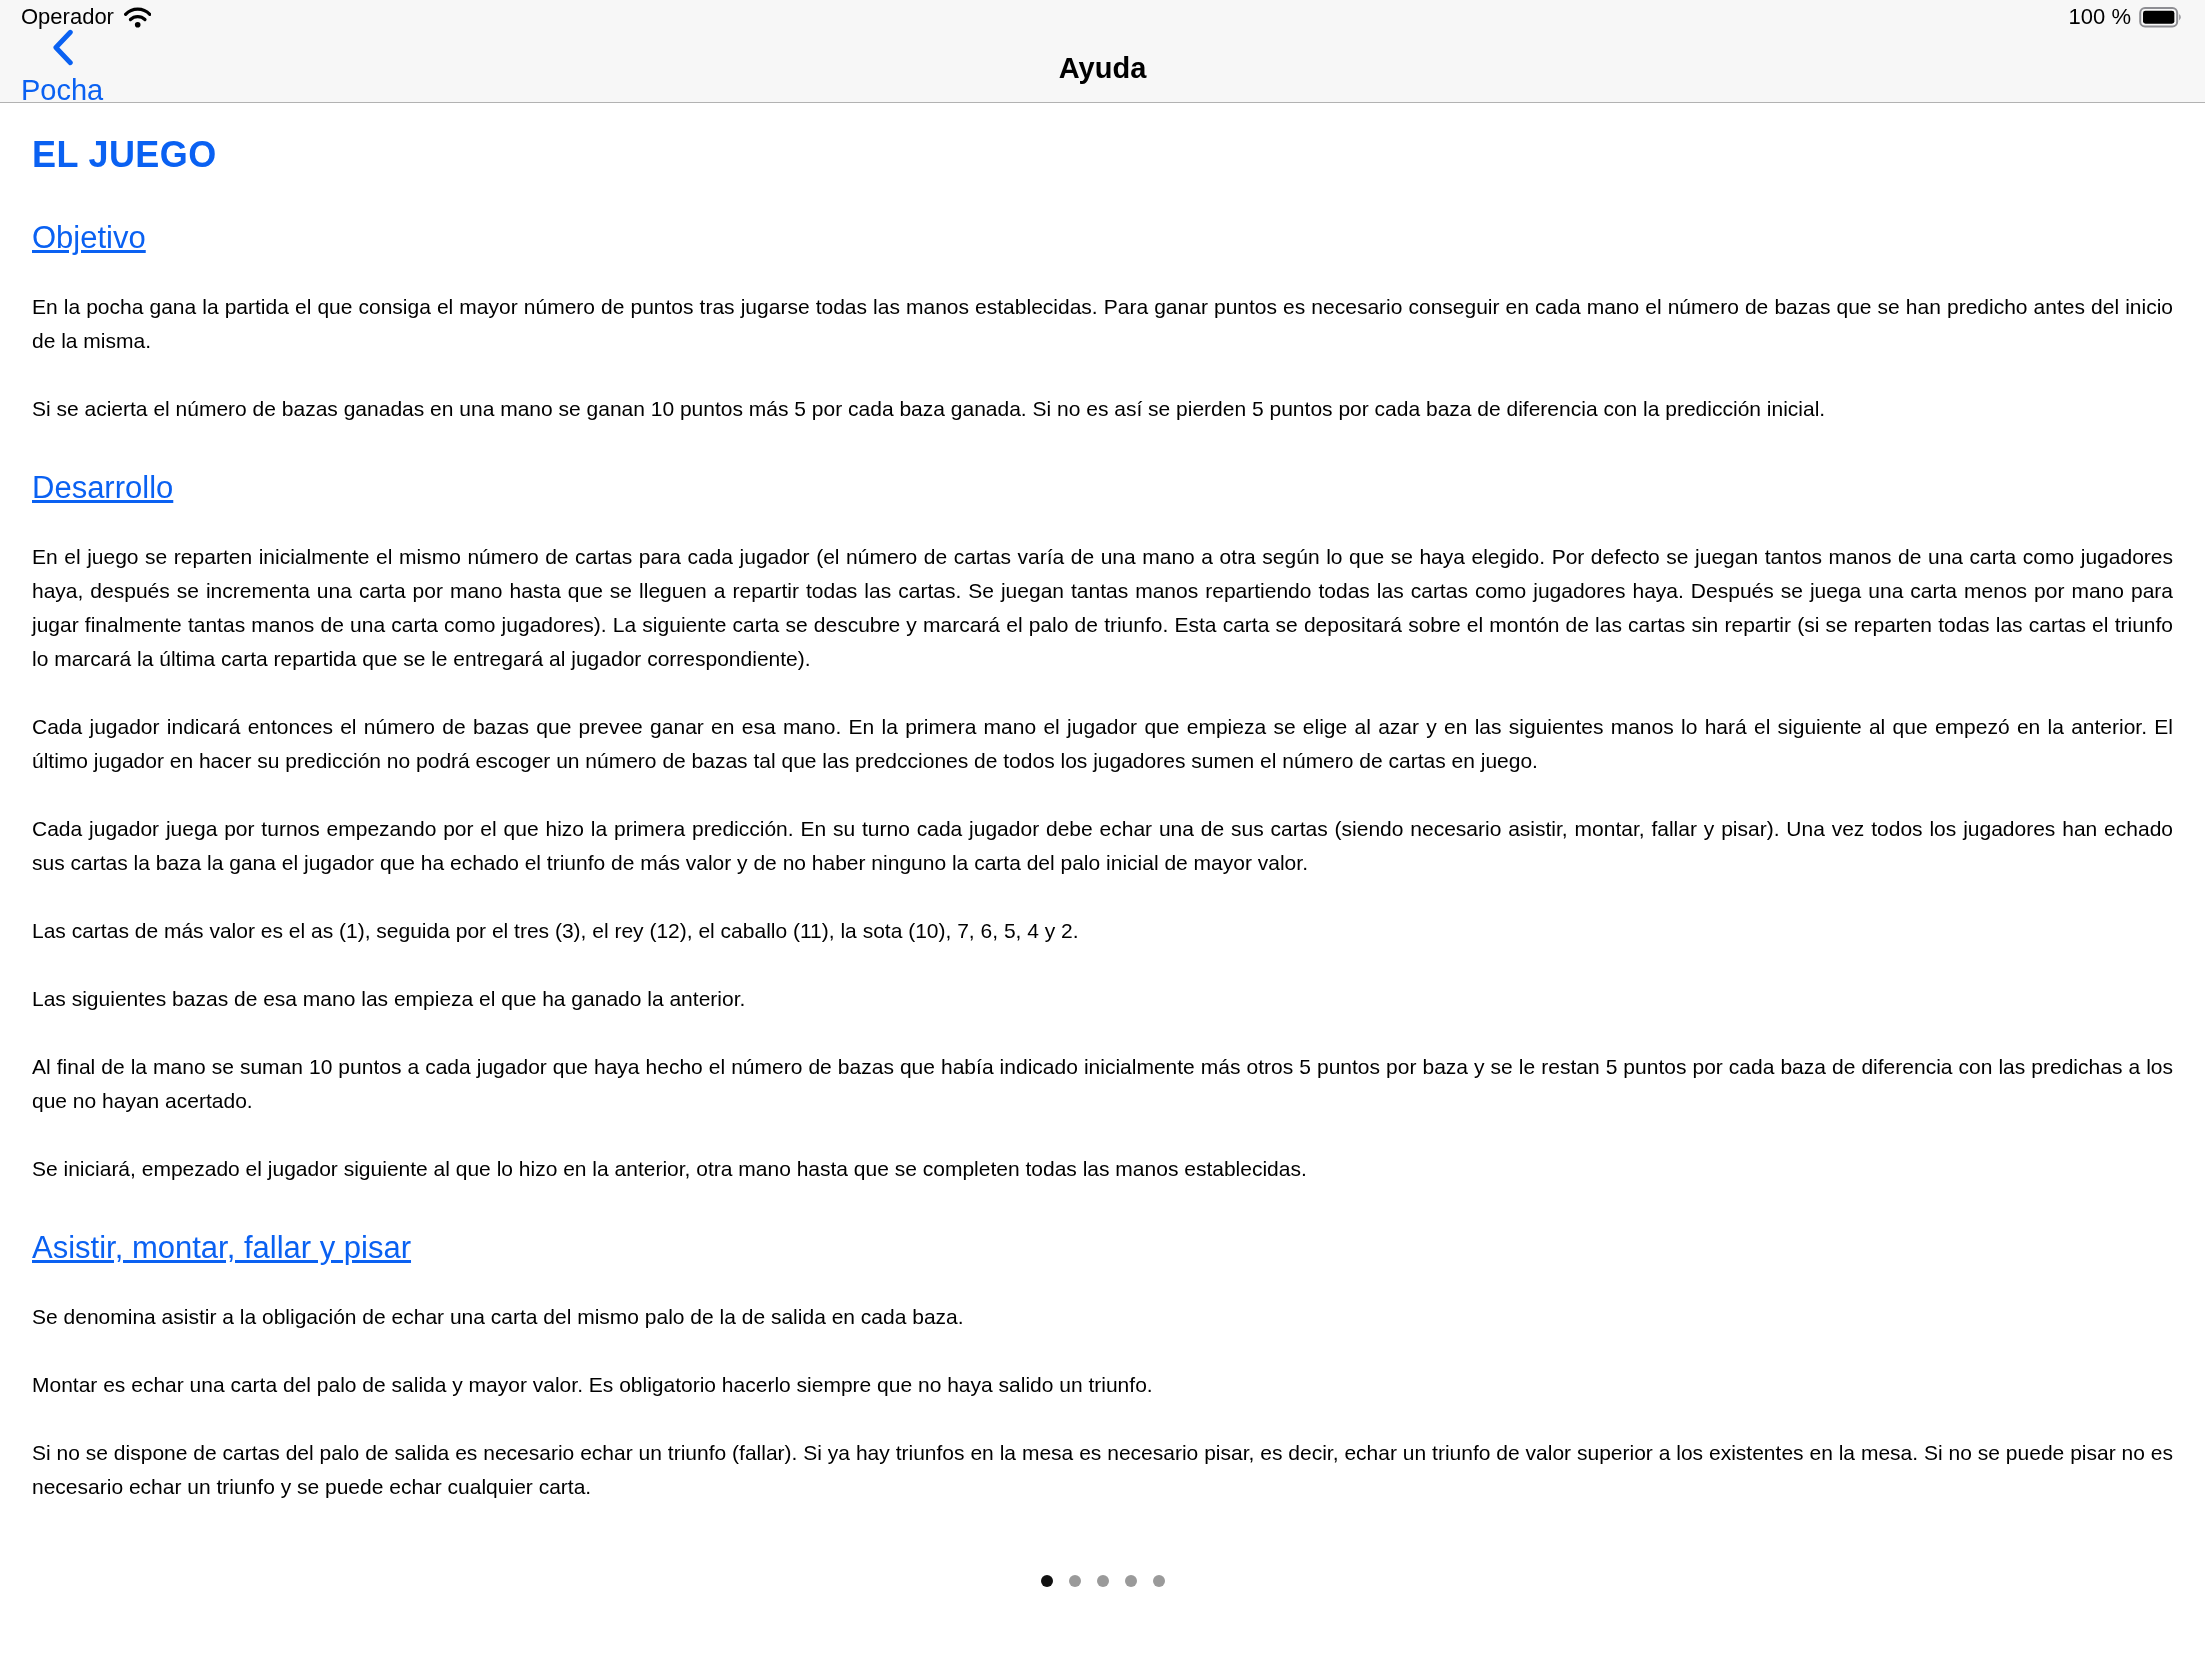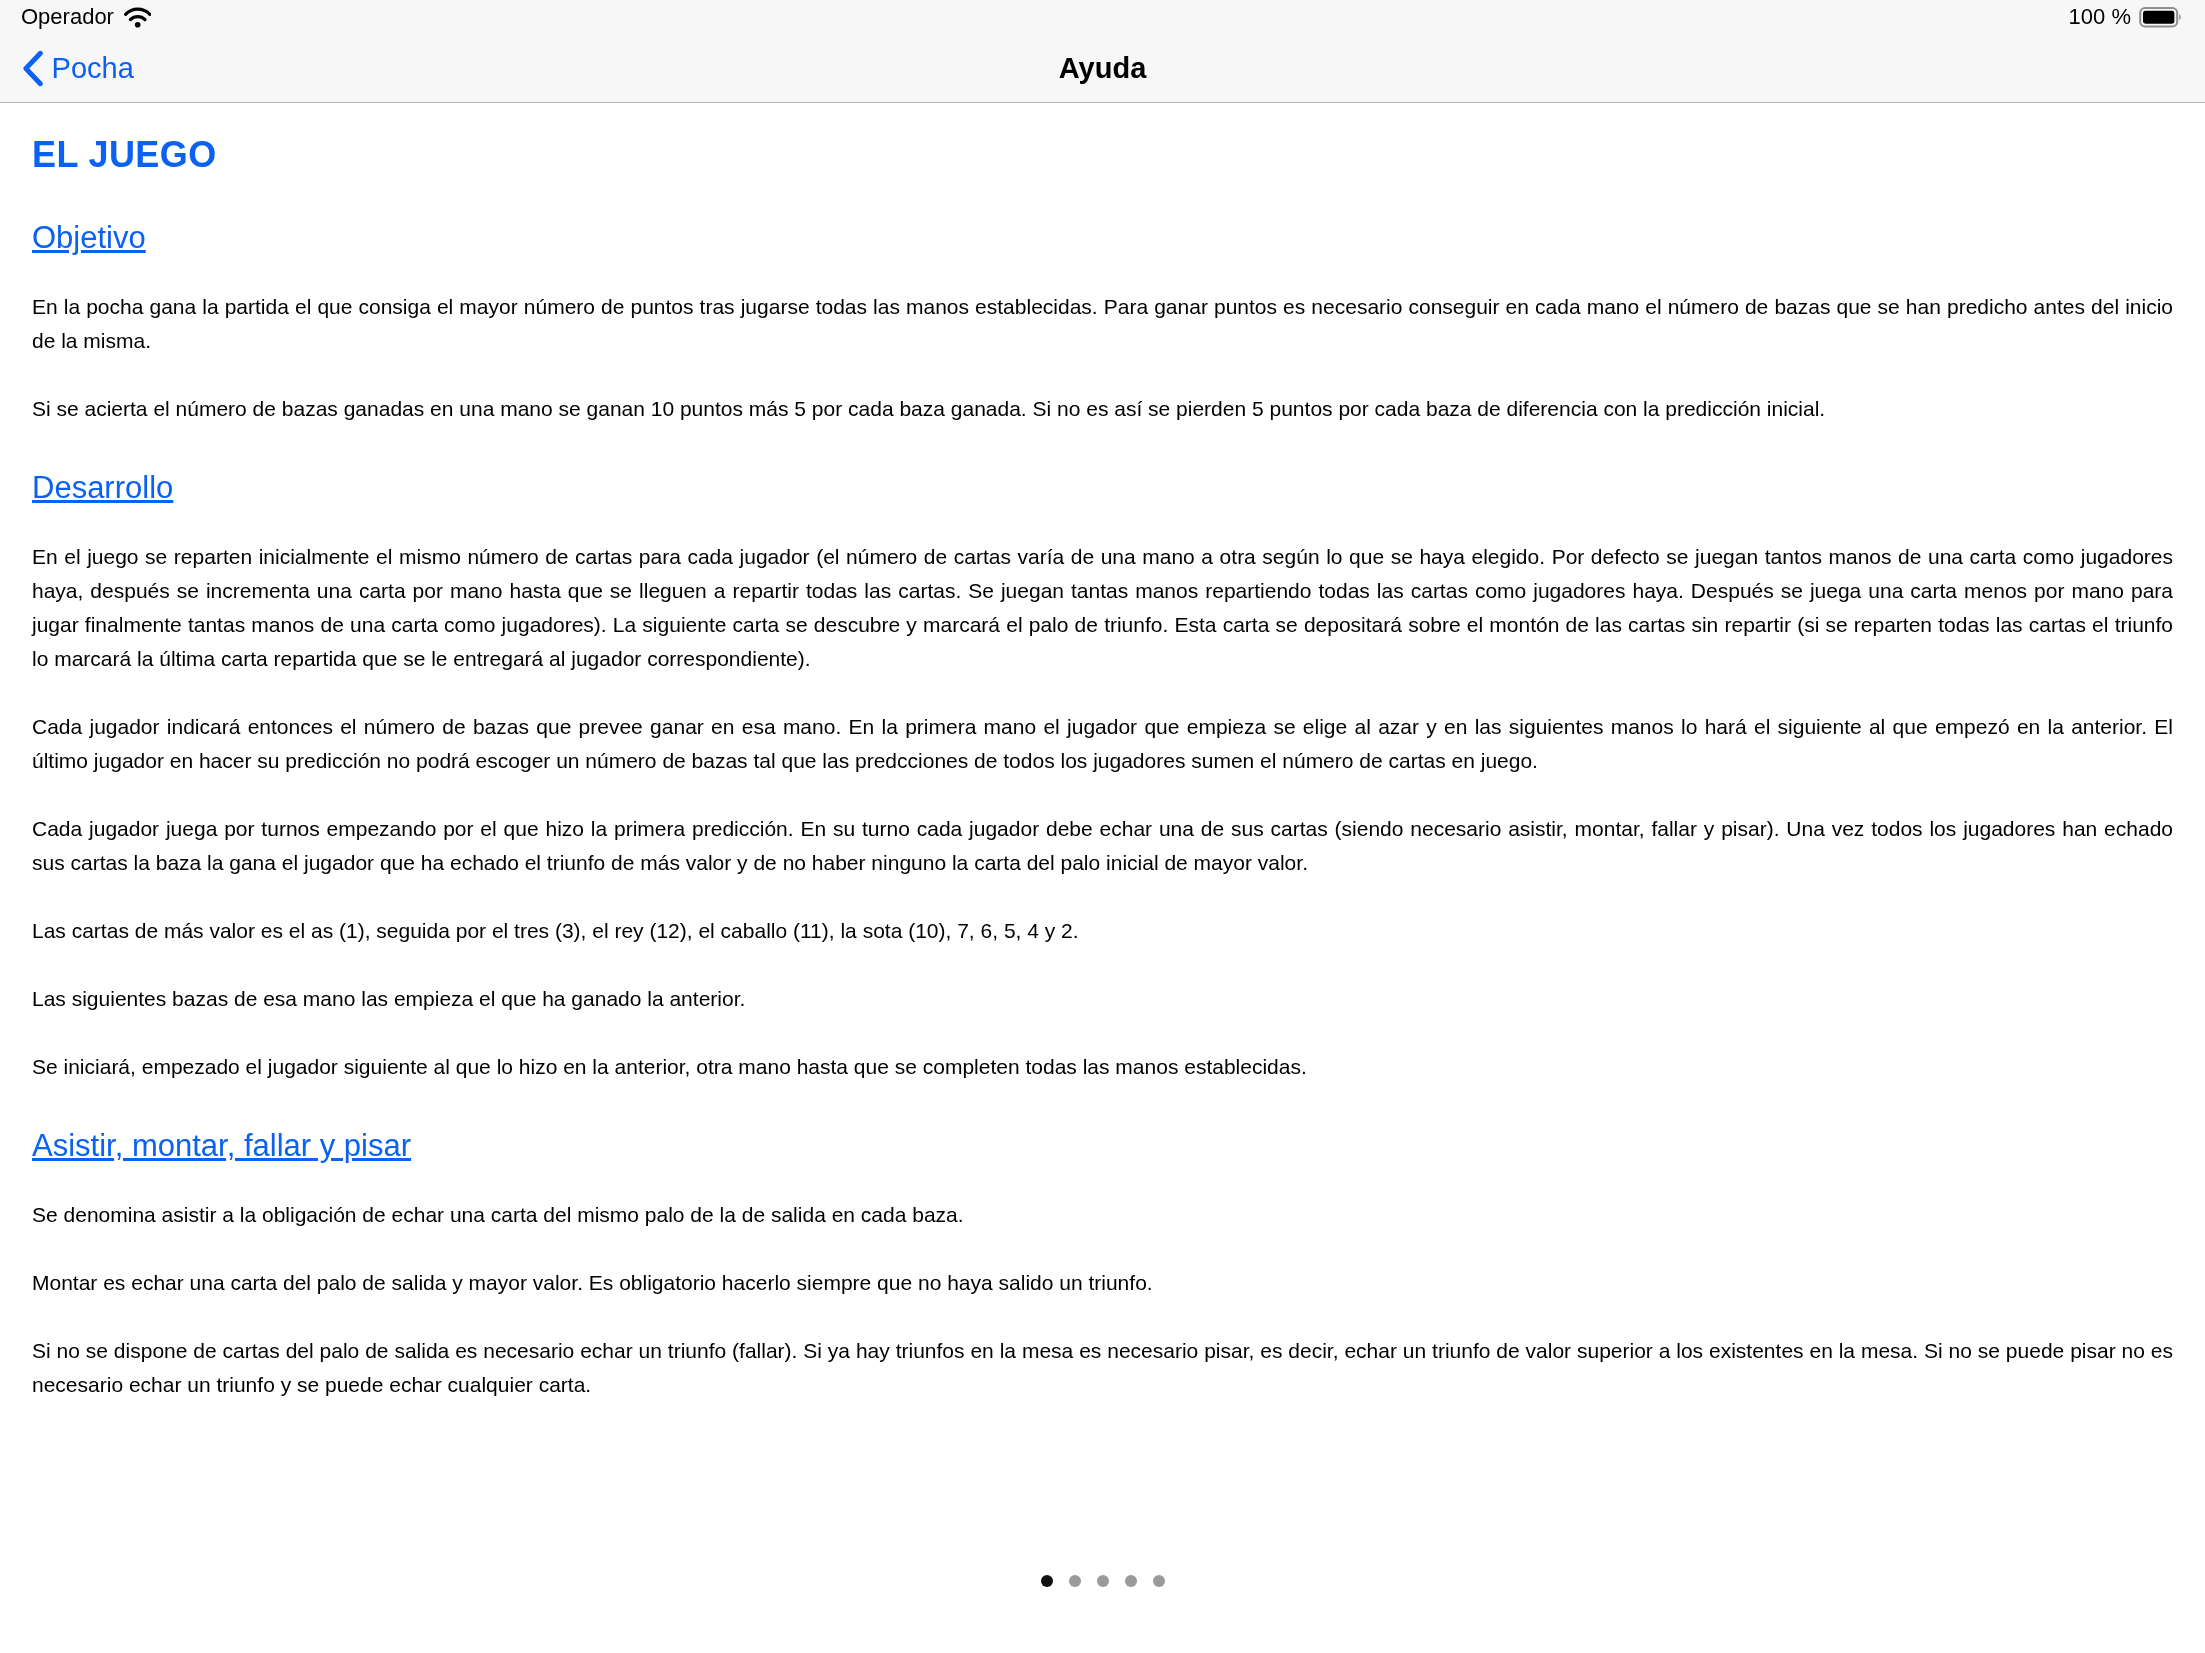--- a/index.html
+++ b/index.html
@@ -44,20 +44,21 @@
     border-bottom:1.6px solid var(--bar-border);
     display:flex;align-items:center;
     padding:0 21px;
   }
   .back-button{
     display:flex;align-items:center;gap:8px;
     color:var(--accent);
     font-size:29px;
     cursor:pointer;
     z-index:1;
+    flex-direction:column;
   }
   .back-chevron{width:22.6px;height:37px;display:block;}
   .nav-title{
     position:absolute;left:0;right:0;text-align:center;
     font-weight:600;font-size:29px;color:#000;
   }
 
   
   .content{
     position:absolute;top:103px;left:0;right:0;bottom:0;
@@ -132,20 +133,21 @@
     <h1>EL JUEGO</h1>
     <h2>Objetivo</h2>
     <p>En la pocha gana la partida el que consiga el mayor número de puntos tras jugarse todas las manos establecidas. Para ganar puntos es necesario conseguir en cada mano el número de bazas que se han predicho antes del inicio de la misma.</p>
     <p>Si se acierta el número de bazas ganadas en una mano se ganan 10 puntos más 5 por cada baza ganada. Si no es así se pierden 5 puntos por cada baza de diferencia con la predicción inicial.</p>
     <h2>Desarrollo</h2>
     <p>En el juego se reparten inicialmente el mismo número de cartas para cada jugador (el número de cartas varía de una mano a otra según lo que se haya elegido. Por defecto se juegan tantos manos de una carta como jugadores haya, después se incrementa una carta por mano hasta que se lleguen a repartir todas las cartas. Se juegan tantas manos repartiendo todas las cartas como jugadores haya. Después se juega una carta menos por mano para jugar finalmente tantas manos de una carta como jugadores). La siguiente carta se descubre y marcará el palo de triunfo. Esta carta se depositará sobre el montón de las cartas sin repartir (si se reparten todas las cartas el triunfo lo marcará la última carta repartida que se le entregará al jugador correspondiente).</p>
     <p>Cada jugador indicará entonces el número de bazas que prevee ganar en esa mano. En la primera mano el jugador que empieza se elige al azar y en las siguientes manos lo hará el siguiente al que empezó en la anterior. El último jugador en hacer su predicción no podrá escoger un número de bazas tal que las predcciones de todos los jugadores sumen el número de cartas en juego.</p>
     <p>Cada jugador juega por turnos empezando por el que hizo la primera predicción. En su turno cada jugador debe echar una de sus cartas (siendo necesario asistir, montar, fallar y pisar). Una vez todos los jugadores han echado sus cartas la baza la gana el jugador que ha echado el triunfo de más valor y de no haber ninguno la carta del palo inicial de mayor valor.</p>
     <p>Las cartas de más valor es el as (1), seguida por el tres (3), el rey (12), el caballo (11), la sota (10), 7, 6, 5, 4 y 2.</p>
     <p>Las siguientes bazas de esa mano las empieza el que ha ganado la anterior.</p>
+    <p>Al final de la mano se suman 10 puntos a cada jugador que haya hecho el número de bazas que había indicado inicialmente más otros 5 puntos por baza y se le restan 5 puntos por cada baza de diferencia con las predichas a los que no hayan acertado.</p>
     <p>Se iniciará, empezado el jugador siguiente al que lo hizo en la anterior, otra mano hasta que se completen todas las manos establecidas.</p>
     <h2>Asistir, montar, fallar y pisar</h2>
     <p>Se denomina asistir a la obligación de echar una carta del mismo palo de la de salida en cada baza.</p>
     <p>Montar es echar una carta del palo de salida y mayor valor. Es obligatorio hacerlo siempre que no haya salido un triunfo.</p>
     <p>Si no se dispone de cartas del palo de salida es necesario echar un triunfo (fallar). Si ya hay triunfos en la mesa es necesario pisar, es decir, echar un triunfo de valor superior a los existentes en la mesa. Si no se puede pisar no es necesario echar un triunfo y se puede echar cualquier carta.</p>
   </div>
 
 <div class="pager">
     <span class="dot active"></span>
     <span class="dot"></span>

